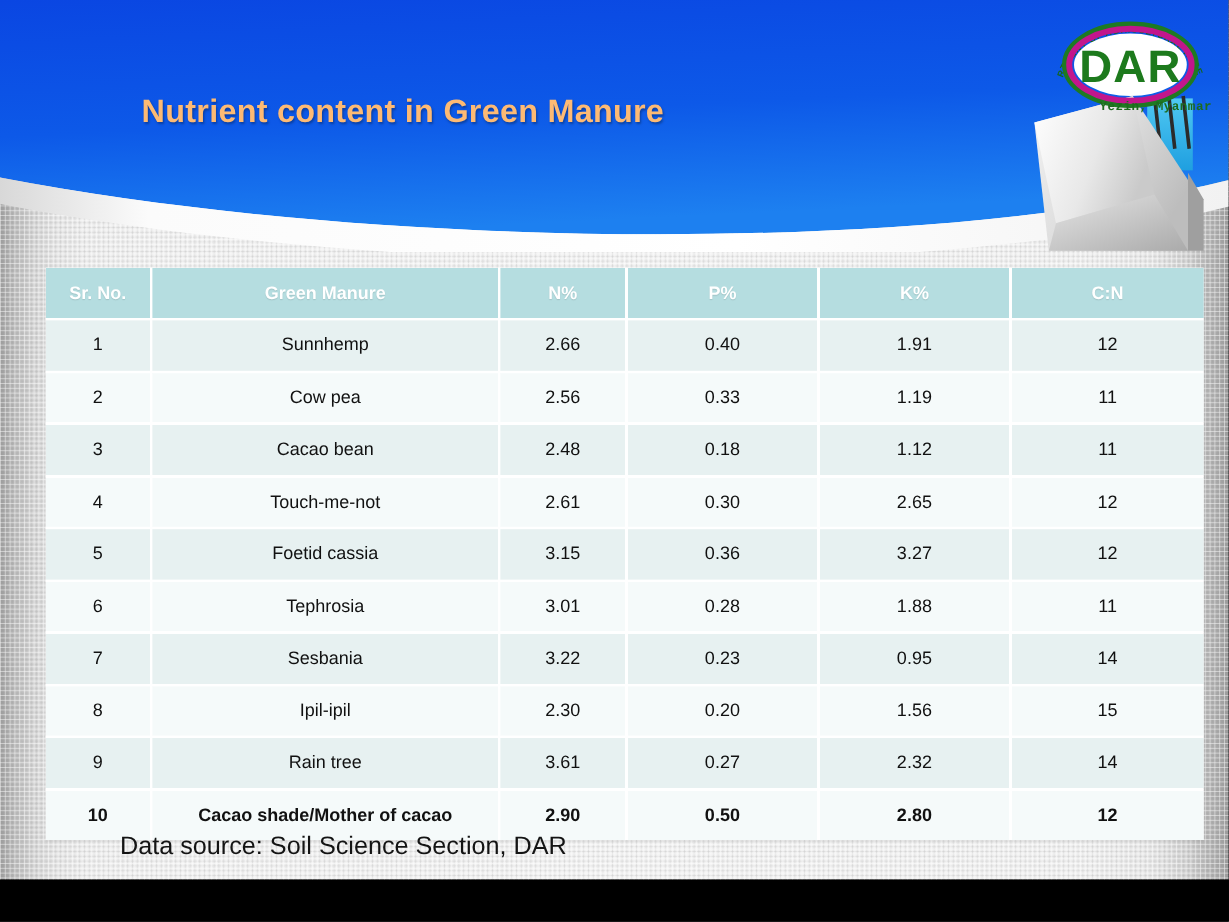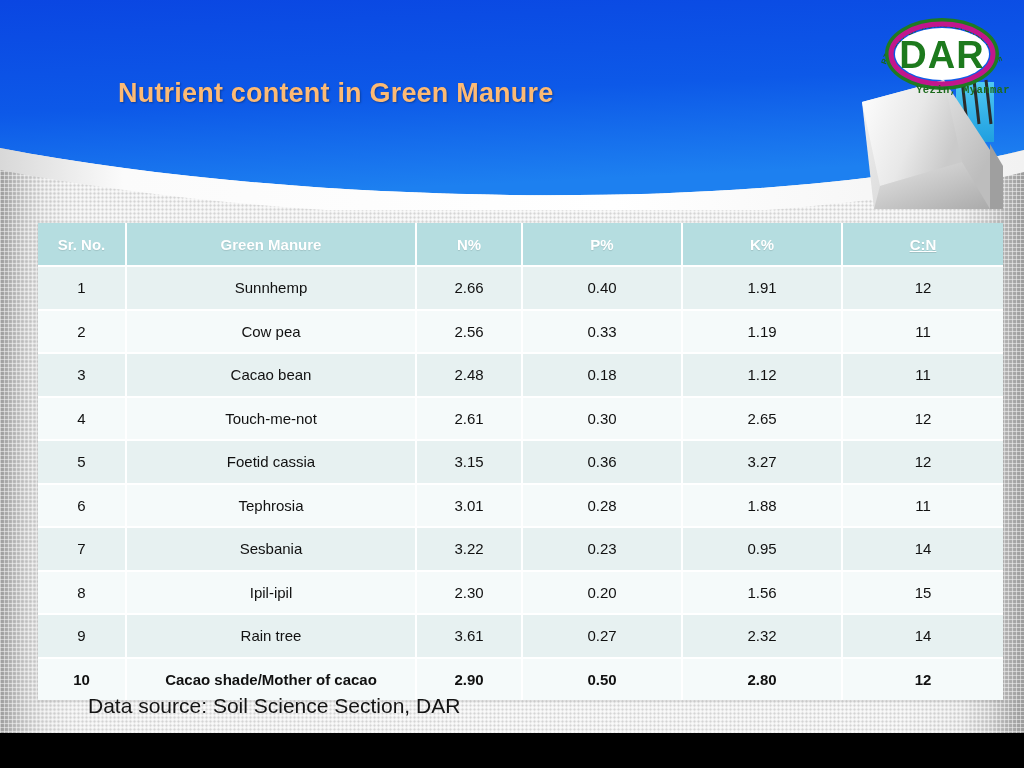--- a/index.html
+++ b/index.html
@@ -126,21 +126,21 @@
     font-size: 15px;
     font-weight: bold;
     height: 38px;
     text-align: center;
     border-right: 2px solid #ffffff;
     border-bottom: 2px solid #ffffff;
     text-shadow: 0 1px 1px rgba(0,0,0,0.12);
     padding: 2px 4px;
     overflow: hidden;
   }
-  table.nutrient th:last-child { border-right: none; text-decoration: underline; }
+  table.nutrient th:last-child { border-right: none; }
 
   table.nutrient td {
     font-size: 15px;
     color: #111111;
     height: 41.5px;
     text-align: center;
     border-right: 2px solid #ffffff;
     border-bottom: 2px solid #ffffff;
     padding: 0 4px;
     overflow: hidden;
@@ -158,21 +158,21 @@
   col.c-sr   { width: 88px; }
   col.c-name { width: 290px; }
   col.c-n    { width: 106px; }
   col.c-p    { width: 160px; }
   col.c-k    { width: 160px; }
   col.c-cn   { width: 161px; }
 
   
   .source-note {
     position: absolute;
-    left: 88px;
+    left: 100px;
     top: 694px;
     font-size: 21px;
     color: #141414;
     z-index: 6;
     white-space: nowrap;
   }
 
   
   .bottom-bar {
     position: absolute;

